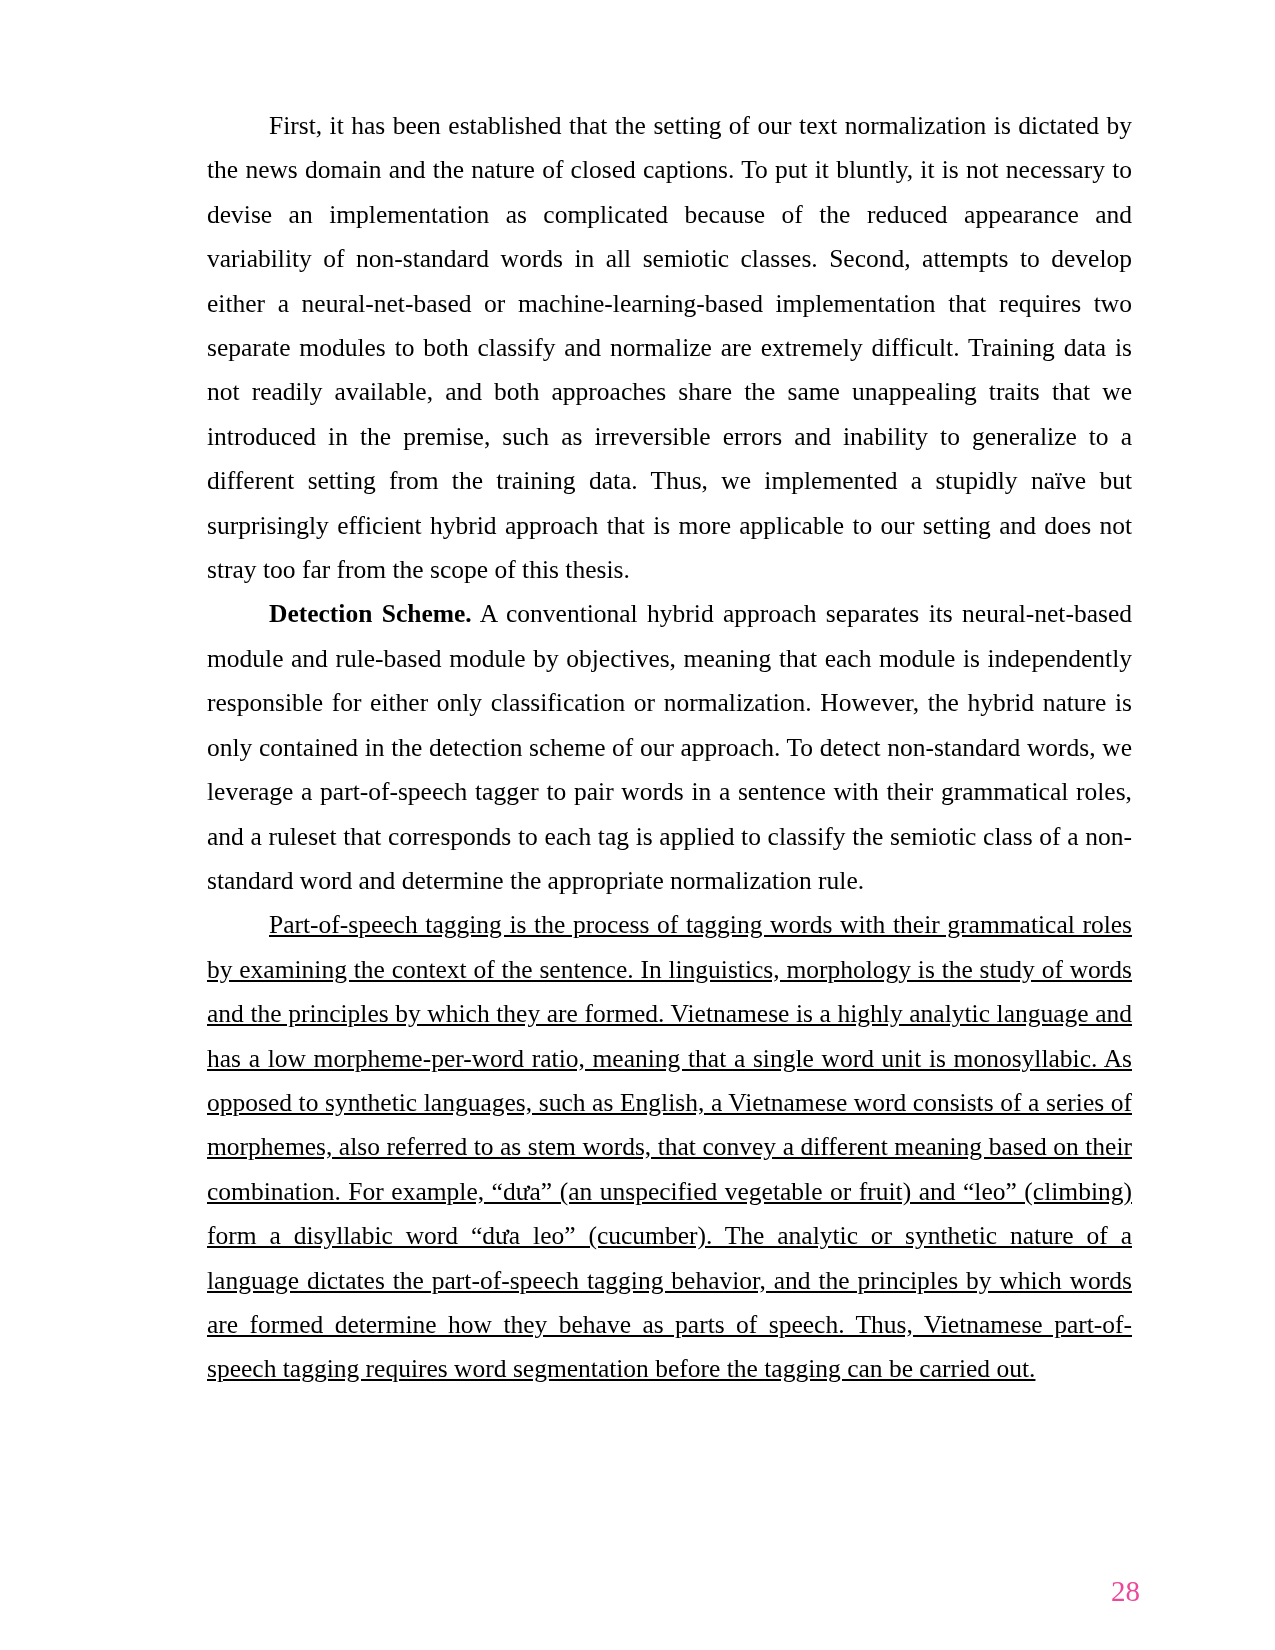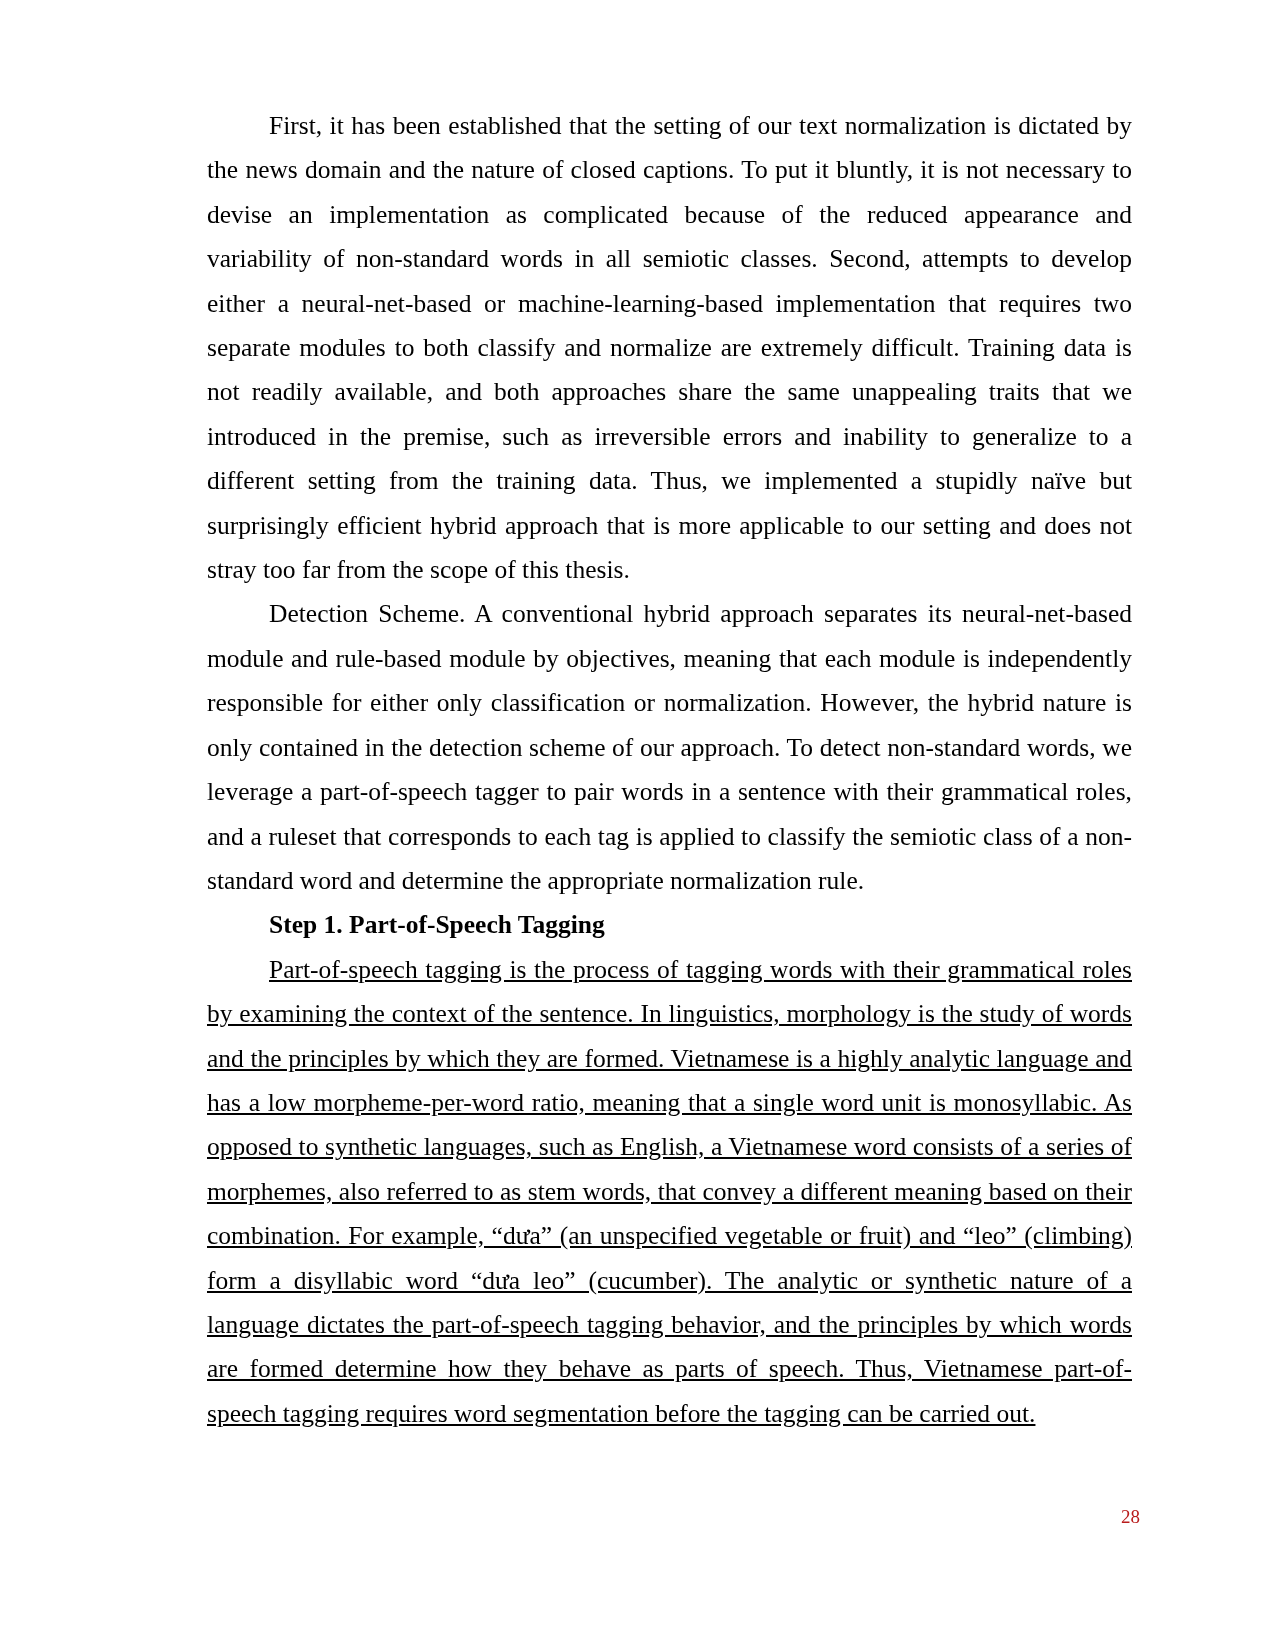--- a/index.html
+++ b/index.html
@@ -39,57 +39,56 @@
     text-indent: 62px;
     -webkit-hyphens: none;
     hyphens: none;
     word-spacing: 0px;
   }
   p.para:last-of-type {
     text-align: justify;
     text-decoration: underline;
   }
   .runin {
-    font-weight: normal;
+    font-weight: bold;
   }
   h3.heading {
     margin: 0;
     font-size: 25.5px;
     line-height: 44.4px;
     font-weight: bold;
     text-indent: 62px;
     text-align: left;
   }
   .tight {
     
     letter-spacing: 0px;
   }
   .page-number {
     position: absolute;
     right: 135px;
-    top: 1502px;
-    font-size: 19px;
+    top: 1576px;
+    font-size: 29px;
     line-height: 30px;
     font-family: "Liberation Serif", "DejaVu Serif", serif;
-    color: #b91c1c;
+    color: #ec4899;
     text-align: right;
   }
 </style>
 </head>
 <body>
 
 <div class="page">
 
   <div class="content">
 
     <p class="para">First, it has been established that the setting of our text normalization is dictated by the news domain and the nature of closed captions. To put it bluntly, it is not necessary to devise an implementation as complicated because of the reduced appearance and variability of non-standard words in all semiotic classes. Second, attempts to develop either a neural-net-based or machine-learning-based implementation that requires two separate modules to both classify and normalize are extremely difficult. Training data is not readily available, and both approaches share the same unappealing traits that we introduced in the premise, such as irreversible errors and inability to generalize to a different setting from the training data. Thus, we implemented a stupidly naïve but surprisingly efficient hybrid approach that is more applicable to our setting and does not stray too far from the scope of this thesis.</p>
 
     <p class="para"><span class="runin">Detection Scheme.</span><span> A conventional hybrid approach separates its neural-net-based module and rule-based module by objectives, meaning that each module is independently responsible for either only classification or normalization. However, the hybrid nature is only contained in the detection scheme of our approach. To detect non-standard words, we leverage a part-of-speech tagger to pair words in a sentence with their grammatical roles, and a ruleset that corresponds to each tag is applied to classify the semiotic class of a non-standard word and determine the appropriate normalization rule.</span></p>
 
-    <h3 class="heading">Step 1. Part-of-Speech Tagging</h3>
 
     <p class="para tight">Part-of-speech tagging is the process of tagging words with their grammatical roles by examining the context of the sentence. In linguistics, morphology is the study of words and the principles by which they are formed. Vietnamese is a highly analytic language and has a low morpheme-per-word ratio, meaning that a single word unit is monosyllabic. As opposed to synthetic languages, such as English, a Vietnamese word consists of a series of morphemes, also referred to as stem words, that convey a different meaning based on their combination. For example, “dưa” (an unspecified vegetable or fruit) and “leo” (climbing) form a disyllabic word “dưa leo” (cucumber). The analytic or synthetic nature of a language dictates the part-of-speech tagging behavior, and the principles by which words are formed determine how they behave as parts of speech. Thus, Vietnamese part-of-speech tagging requires word segmentation before the tagging can be carried out.</p>
 
   </div>
 
   <div class="page-number">28</div>
 
 </div>
 
 </body></html>

